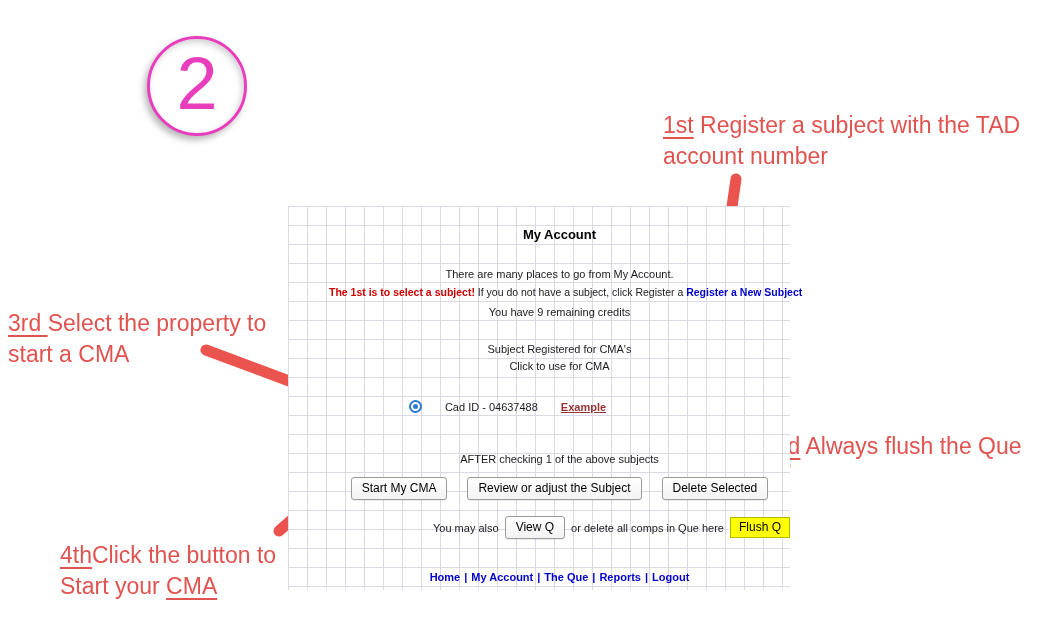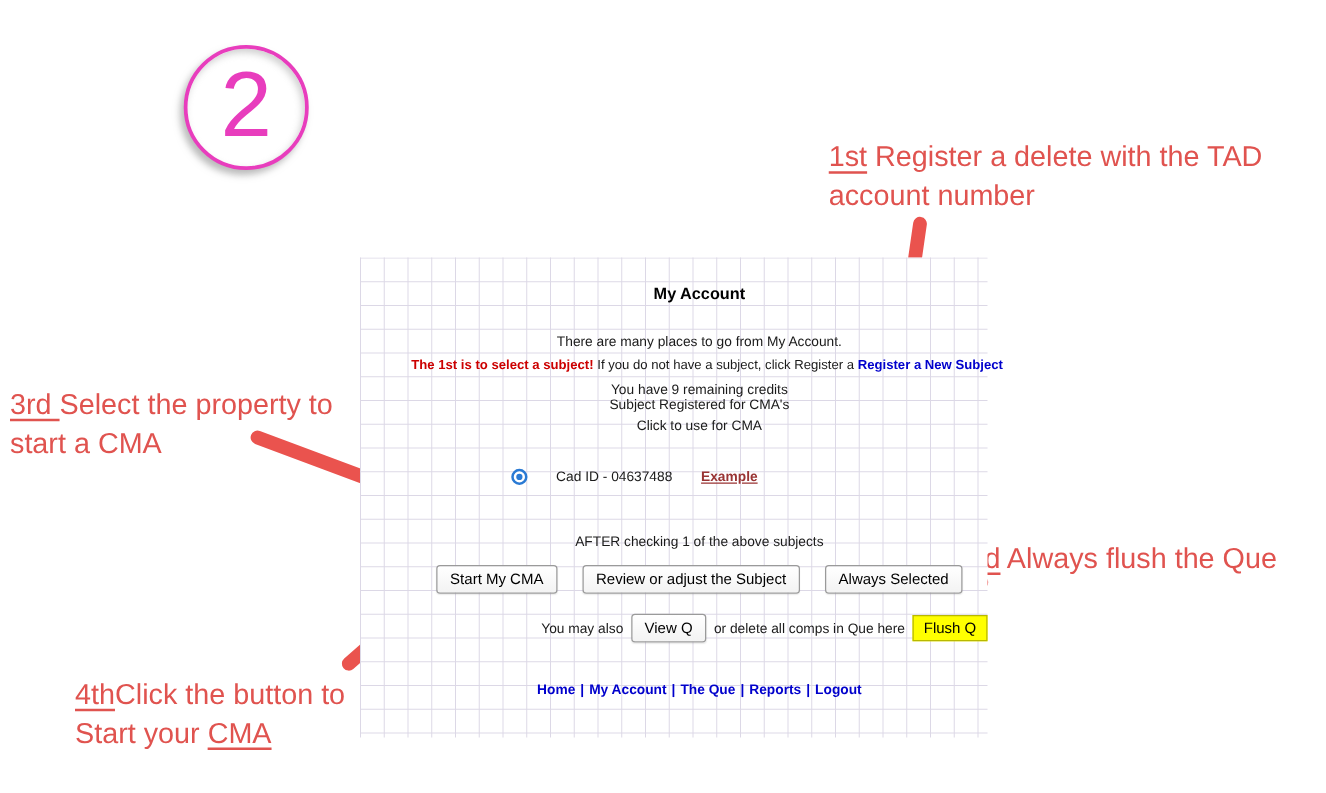--- a/index.html
+++ b/index.html
@@ -30,21 +30,21 @@
   .panel { left: 288px; top: 206px; width: 502px; height: 384px; background-color: #ffffff;
     background-image: linear-gradient(to right, #dcd8e6 1px, transparent 1px),
                       linear-gradient(to bottom, #dcd8e6 1px, transparent 1px);
     background-size: 19px 19px; text-align: center; color: #1a1a1a; font-size: 11px; padding-left: 41px; }
   .panel-title { margin-top: 21px; font-size: 13px; font-weight: bold; color: #000; }
   .p-line1 { margin-top: 26px; }
   .p-line2 { margin-top: 6px; white-space: nowrap; font-size: 10.5px; }
   .red-bold { color: #cc0000; font-weight: bold; }
   .reg-link { color: #0000cc; font-weight: bold; text-decoration: none; cursor: pointer; }
   .p-credits { margin-top: 8px; }
-  .p-subj-hdr { }
+  .p-subj-hdr { margin-top: 25px; }
   .p-subj-sub { margin-top: 5px; text-align: center; }
 
   .radio-row { margin-top: 28px; display: flex; align-items: center; justify-content: center;
     position: relative; left: -52px; gap: 23px; }
   .radio-outer { width: 13px; height: 13px; border-radius: 50%; border: 2px solid #2a7ad4;
     background: #fff; display: flex; align-items: center; justify-content: center; cursor: pointer; }
   .radio-dot { width: 5px; height: 5px; border-radius: 50%; background: #2a7ad4; }
   .example-link { color: #993333; font-weight: bold; text-decoration: underline; cursor: pointer; }
 
   .p-after { margin-top: 40px; }
@@ -62,21 +62,21 @@
   .nav-row a { color: #0000cc; text-decoration: none; cursor: pointer; }
   .nav-sep { margin: 0 4px; }
 </style>
 </head>
 <body>
 
 <div class="abs badge">
   <span>2</span>
 </div>
 
-<div class="abs note note-1"><u>1st</u><span> Register a delete with the TAD account number</span></div>
+<div class="abs note note-1"><u>1st</u><span> Register a subject with the TAD account number</span></div>
 
 <div class="abs note note-3"><u>3rd </u><span>Select the property to start a CMA</span></div>
 
 <div class="abs note note-2"><u>2nd</u><span> Always flush the Que</span></div>
 
 <div class="abs note note-4"><u>4th</u><span>Click the button to Start your </span><u>CMA</u></div>
 
 <svg class="abs arrows" width="1061" height="634" viewBox="0 0 1061 634">
   <defs>
     <marker id="ah" viewBox="0 0 10 10" refX="8.5" refY="5" markerWidth="3" markerHeight="3" orient="auto-start-reverse">
@@ -108,21 +108,21 @@
       </span>
     <span>Cad ID - 04637488 </span>
     <a class="example-link">Example</a>
   </div>
 
   <div class="p-after">AFTER checking 1 of the above subjects</div>
 
   <div class="btn-row">
     <button class="btn">Start My CMA</button>
     <button class="btn">Review or adjust the Subject</button>
-    <button class="btn">Always Selected</button>
+    <button class="btn">Delete Selected</button>
   </div>
 
   <div class="que-row">
     <span>You may also </span>
     <button class="btn">View Q</button>
     <span> or delete all comps in Que here </span>
     <button class="btn-flush">Flush Q</button>
   </div>
 
   <div class="nav-row">

